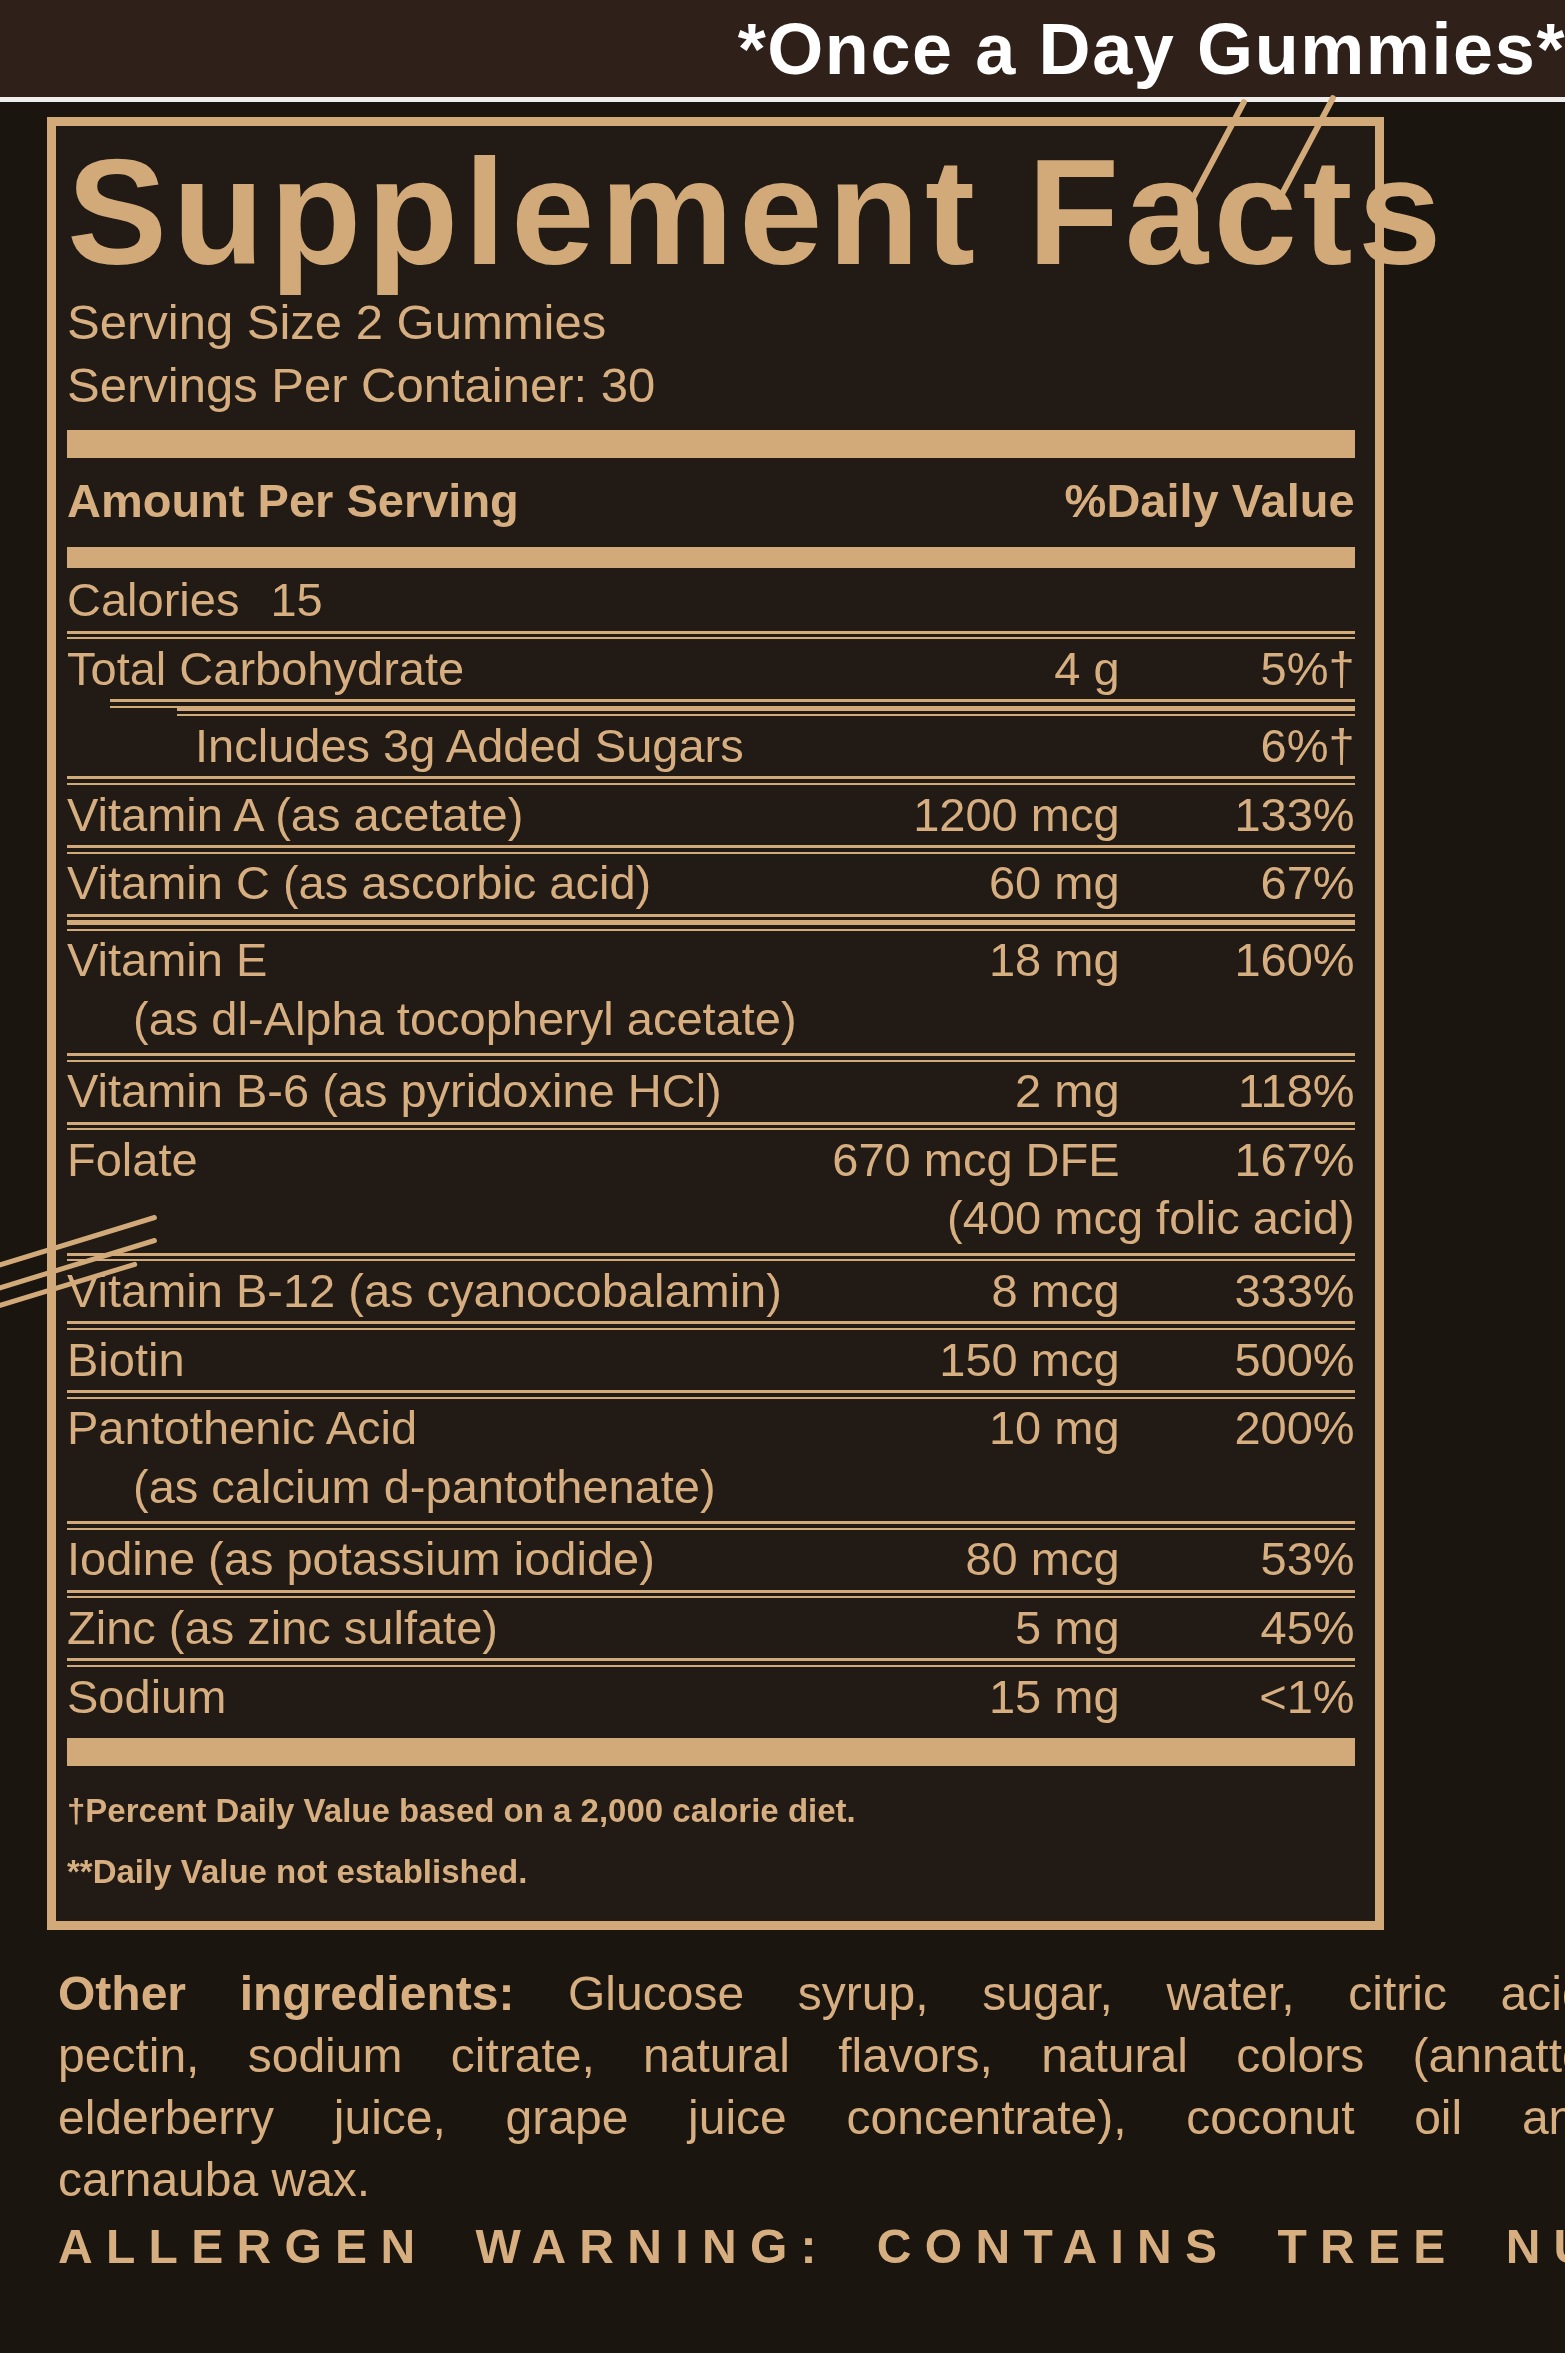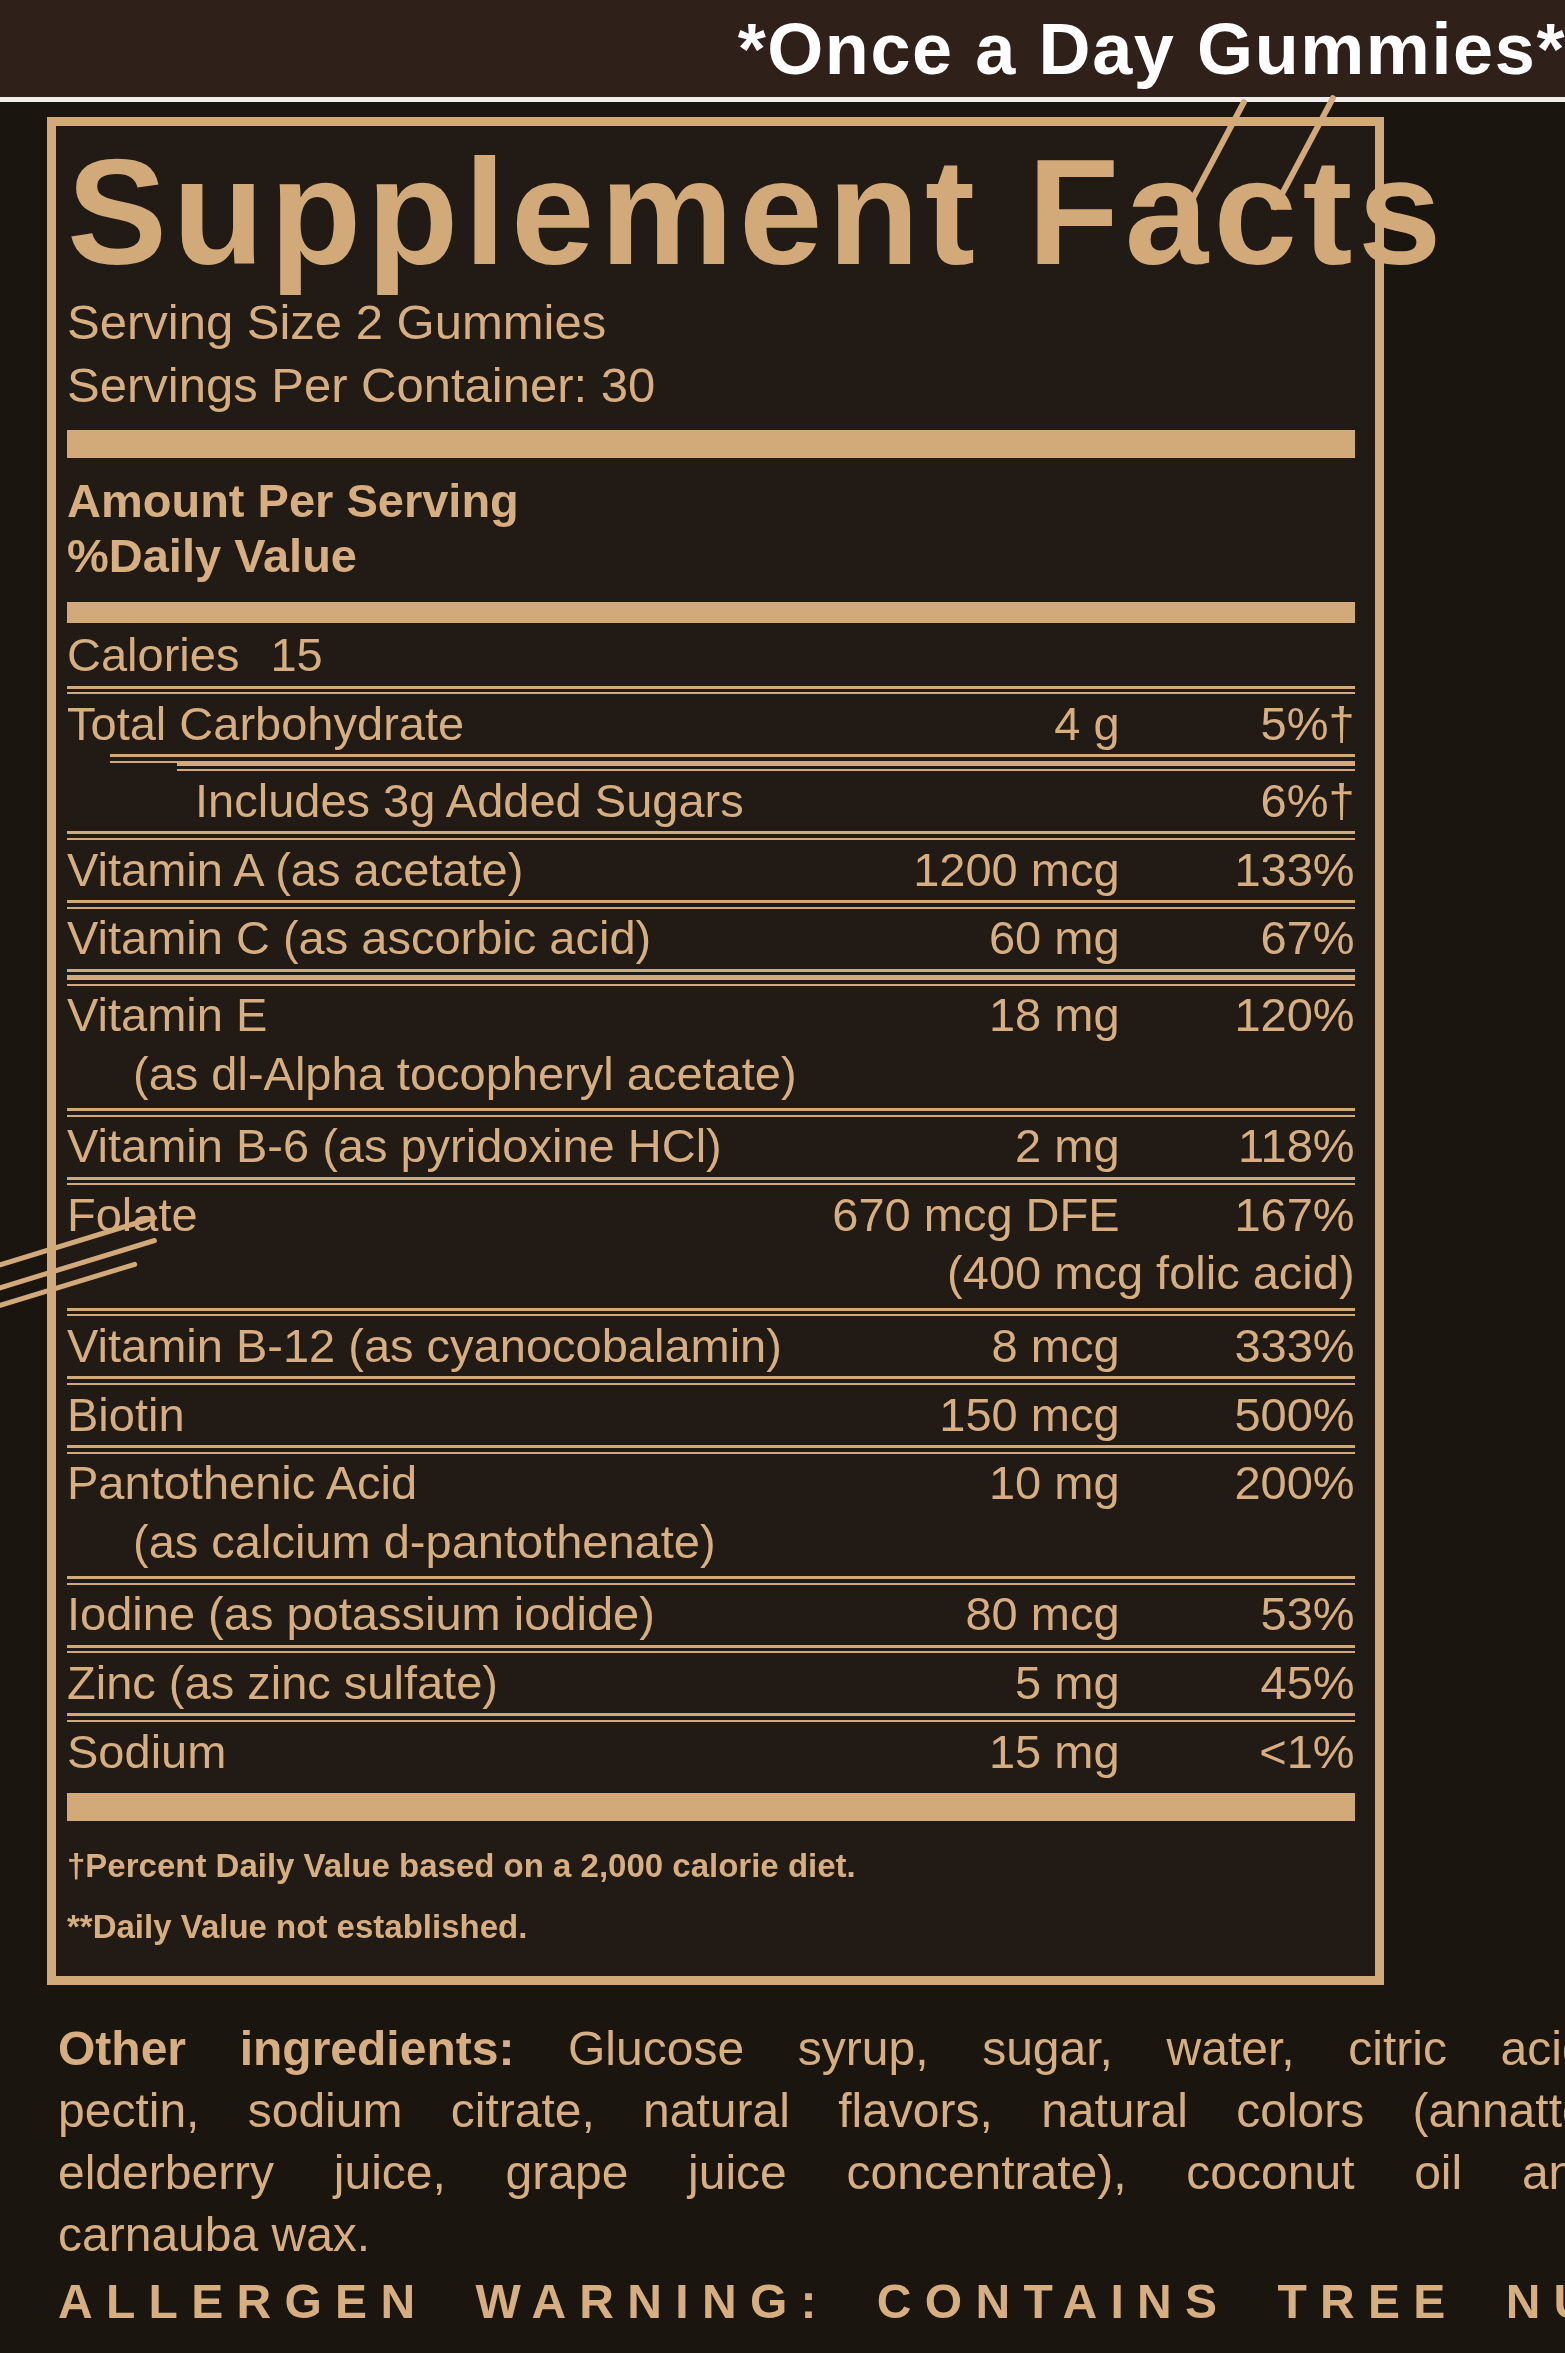--- a/index.html
+++ b/index.html
@@ -52,21 +52,20 @@
   }
   .serv{font-size:49px;line-height:63px;}
   .bar{background:var(--tan);}
   .bar.b1{height:28px;margin-top:12.5px;}
   .bar.b2{height:20.4px;margin-top:7.8px;}
   .bar.b3{height:28px;margin-top:11px;}
   .hdr-row{
     display:flex;justify-content:space-between;align-items:baseline;
     font-size:47px;font-weight:700;
     padding:15.7px 0 11px 0;
-    flex-direction:column;
   }
   .nrow .main, .cal-row{
     display:flex;align-items:flex-start;
     font-size:47px;line-height:49px;
     padding:4.7px 0 6.3px 0;
     min-height:55px;
   }
   .cal-row{padding-top:7.8px;}
   .cal-val{margin-left:31px;}
   .name{flex:1;}
@@ -159,21 +158,21 @@
           <span class="amt">60 mg</span>
           <span class="dv">67%</span>
         </div>
       </div>
       <div class="sep ind0"></div>
       <div class="sep ind0"></div>
       <div class="nrow">
         <div class="main">
           <span class="name ind0">Vitamin E</span>
           <span class="amt">18 mg</span>
-          <span class="dv">120%</span>
+          <span class="dv">160%</span>
         </div>
         <div class="sub">(as dl-Alpha tocopheryl acetate)</div>
       </div>
       <div class="sep ind0"></div>
       <div class="nrow">
         <div class="main">
           <span class="name ind0">Vitamin B-6 (as pyridoxine HCl)</span>
           <span class="amt">2 mg</span>
           <span class="dv">118%</span>
         </div>

